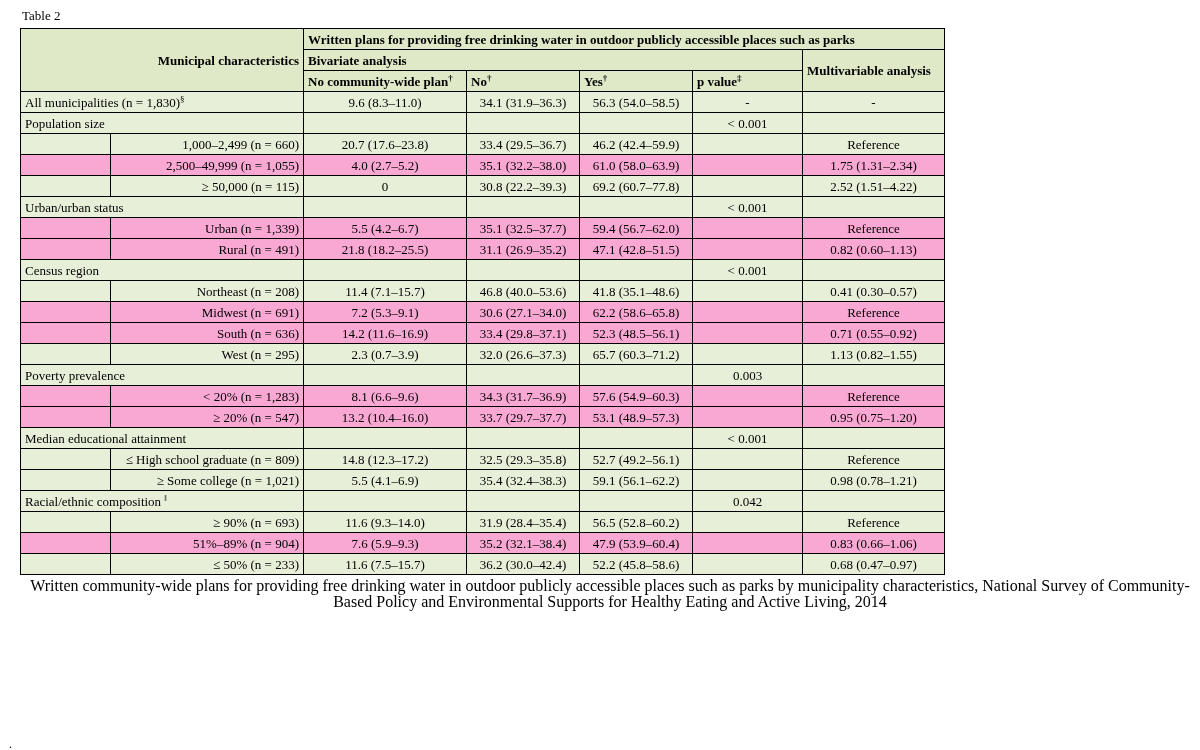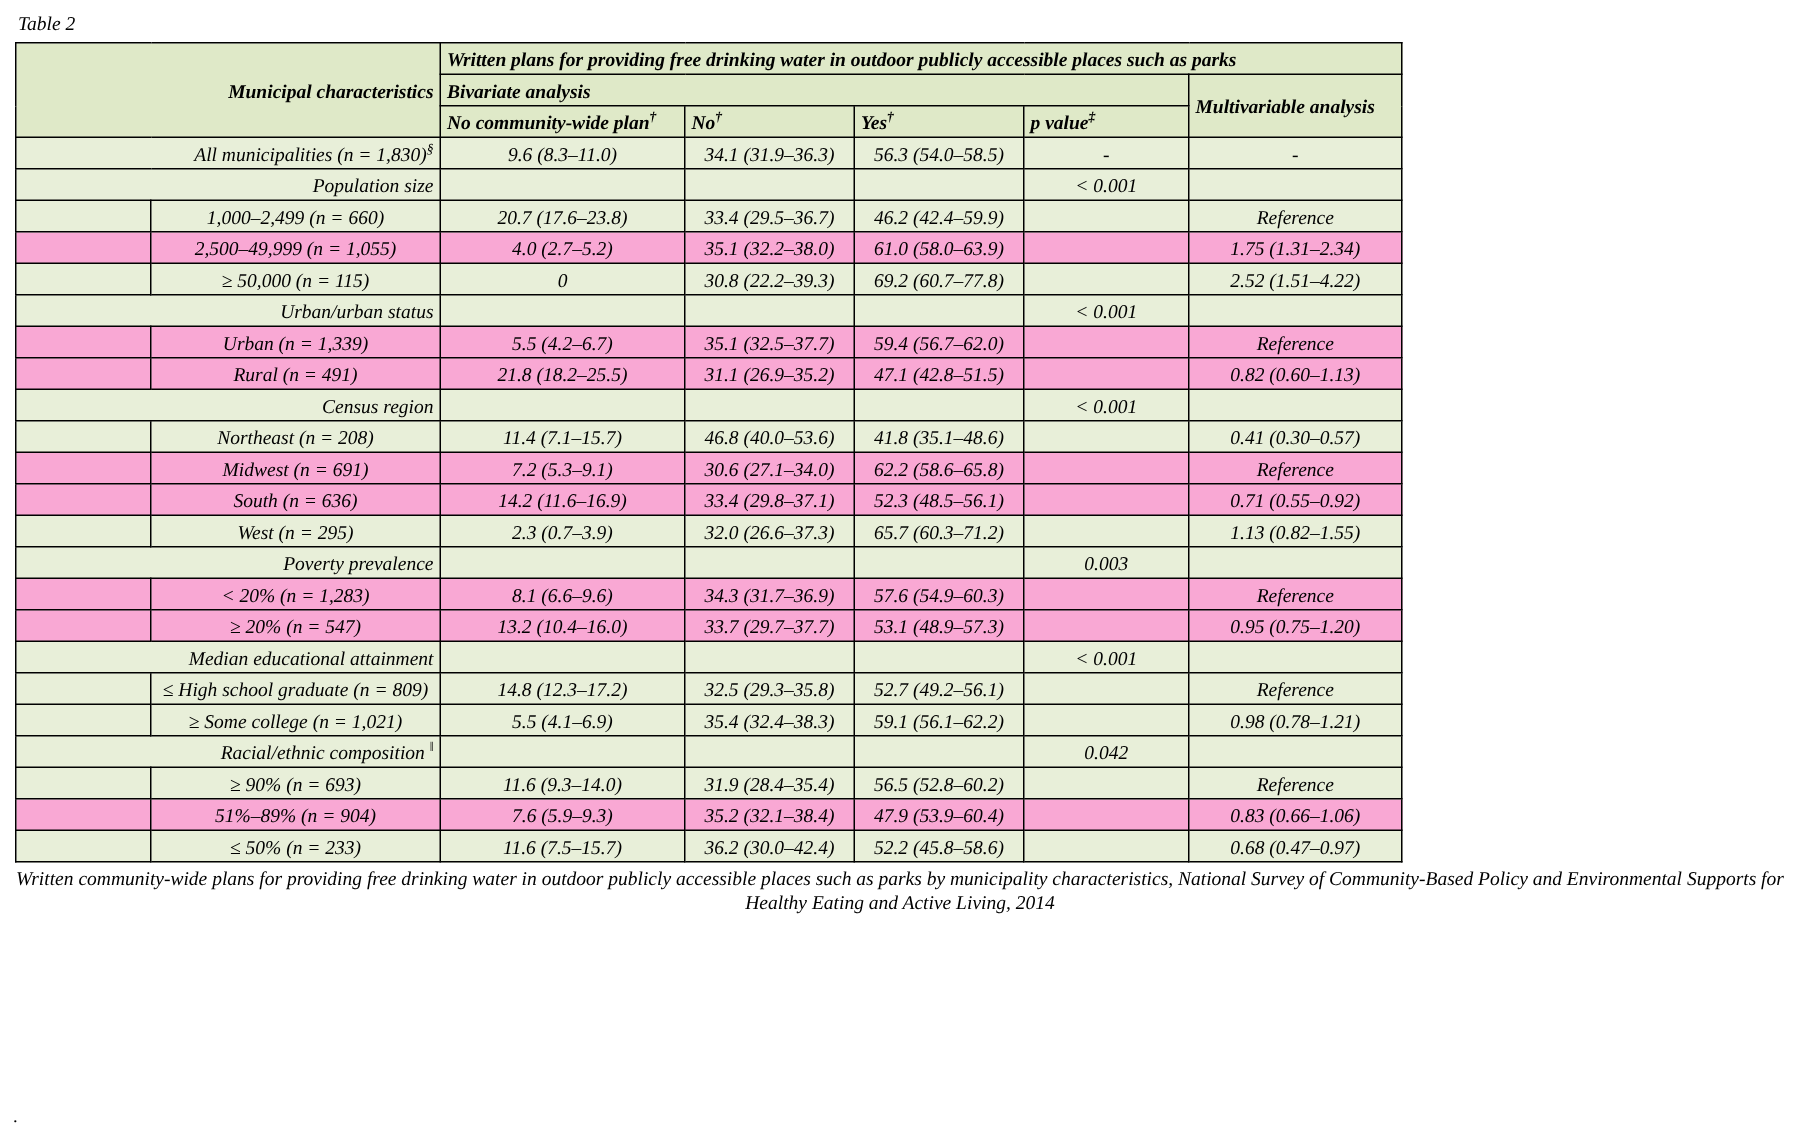--- a/index.html
+++ b/index.html
@@ -13,22 +13,21 @@
     font-family: "Liberation Serif", serif;
     color: #000000;
     position: relative;
     overflow: hidden;
   }
   .page {
     position: relative;
     width: 1056px;
     height: 750px;
     box-sizing: border-box;
-    padding: 8px 0 0 10px;
-    font-style: italic;
+    padding: 8px 0 0 20px;
   }
   .table-caption {
     font-size: 13px;
     line-height: 16px;
     margin: 0 0 4px 2px;
     font-family: "Liberation Serif", serif;
   }
   table.t2 {
     border-collapse: collapse;
     table-layout: fixed;
@@ -53,43 +52,43 @@
     background: #dfe9c8;
     font-weight: bold;
     text-align: right;
     padding-left: 4px;
   }
   td.num {
     text-align: center;
   }
   td.grp {
     background: #e8efd9;
-    text-align: right;
+    text-align: left;
     font-weight: normal;
     padding-left: 4px;
   }
   td.sub {
-    text-align: center;
+    text-align: right;
     padding-left: 6px;
   }
   tr.shaded td {
     background: #e8efd9;
   }
   tr.plain td {
     background: #f9a8d4;
   }
   .sup {
     font-size: 9px;
     vertical-align: super;
     line-height: 0;
   }
   .footnote {
     width: 1180px;
     margin: 3px auto 0 auto;
-    font-size: 13px;
+    font-size: 16px;
     line-height: 16px;
     text-align: center;
     font-family: "Liberation Serif", serif;
   }
   .trailing-dot {
     position: absolute;
     left: 9px;
     top: 738px;
     font-size: 12px;
     line-height: 12px;

